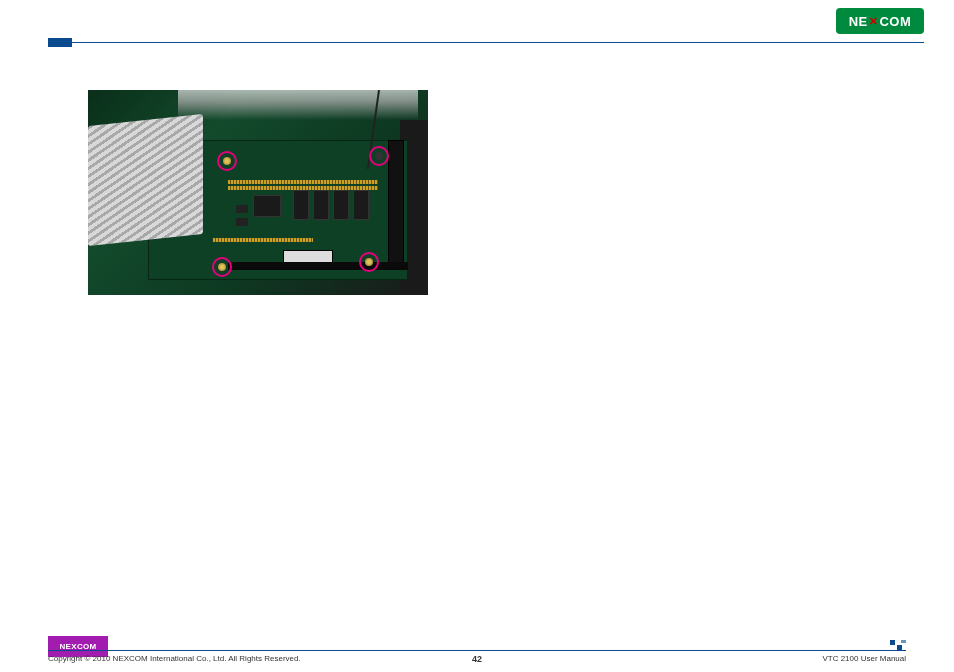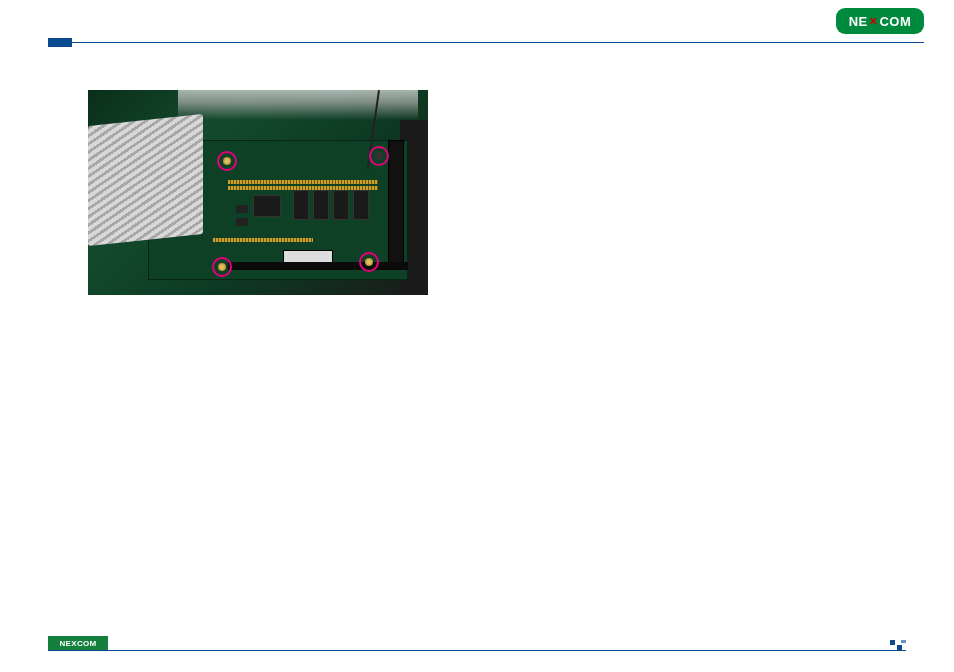--- a/index.html
+++ b/index.html
@@ -19,21 +19,21 @@
       height: 50px;
       padding: 10px 30px 0 30px;
     }
     .header-logo {
       position: absolute;
       right: 30px;
       top: 8px;
       width: 88px;
       height: 26px;
       background: #008a3e;
-      border-radius: 9px;
+      border-radius: 4px;
       display: flex;
       align-items: center;
       justify-content: center;
       color: #fff;
       font-weight: bold;
       font-size: 13px;
       letter-spacing: 0.5px;
       font-family: Arial, sans-serif;
     }
     .header-logo .ex {
@@ -174,22 +174,22 @@
       right: 48px;
       top: 16px;
       height: 1px;
       background: #0a4a8f;
     }
     .footer-logo {
       position: absolute;
       left: 48px;
       top: 2px;
       width: 60px;
-      height: 14px;
-      background: #15803d;
+      height: 21px;
+      background: #a21caf;
       color: #fff;
       font-size: 8px;
       font-weight: bold;
       display: flex;
       align-items: center;
       justify-content: center;
       letter-spacing: 0.3px;
       font-family: Arial, sans-serif;
     }
     .footer-deco {
@@ -280,13 +280,18 @@
 <div class="footer">
   <div class="footer-logo">
     <span>NEXCOM</span>
   </div>
   <div class="footer-deco">
     <div class="sq" style="left:0; top:0;"></div>
     <div class="sq" style="left:7px; top:5px;"></div>
     <div class="sq" style="left:11px; top:0; width:5px; height:3px; opacity:.6"></div>
   </div>
   <div class="footer-rule"></div>
+  <div class="footer-bottom">
+    <span class="copyright">Copyright © 2010 NEXCOM International Co., Ltd. All Rights Reserved.</span>
+    <span class="page-num">42</span>
+    <span class="manual-name">VTC 2100 User Manual</span>
+  </div>
 </div>
 
 </body></html>

